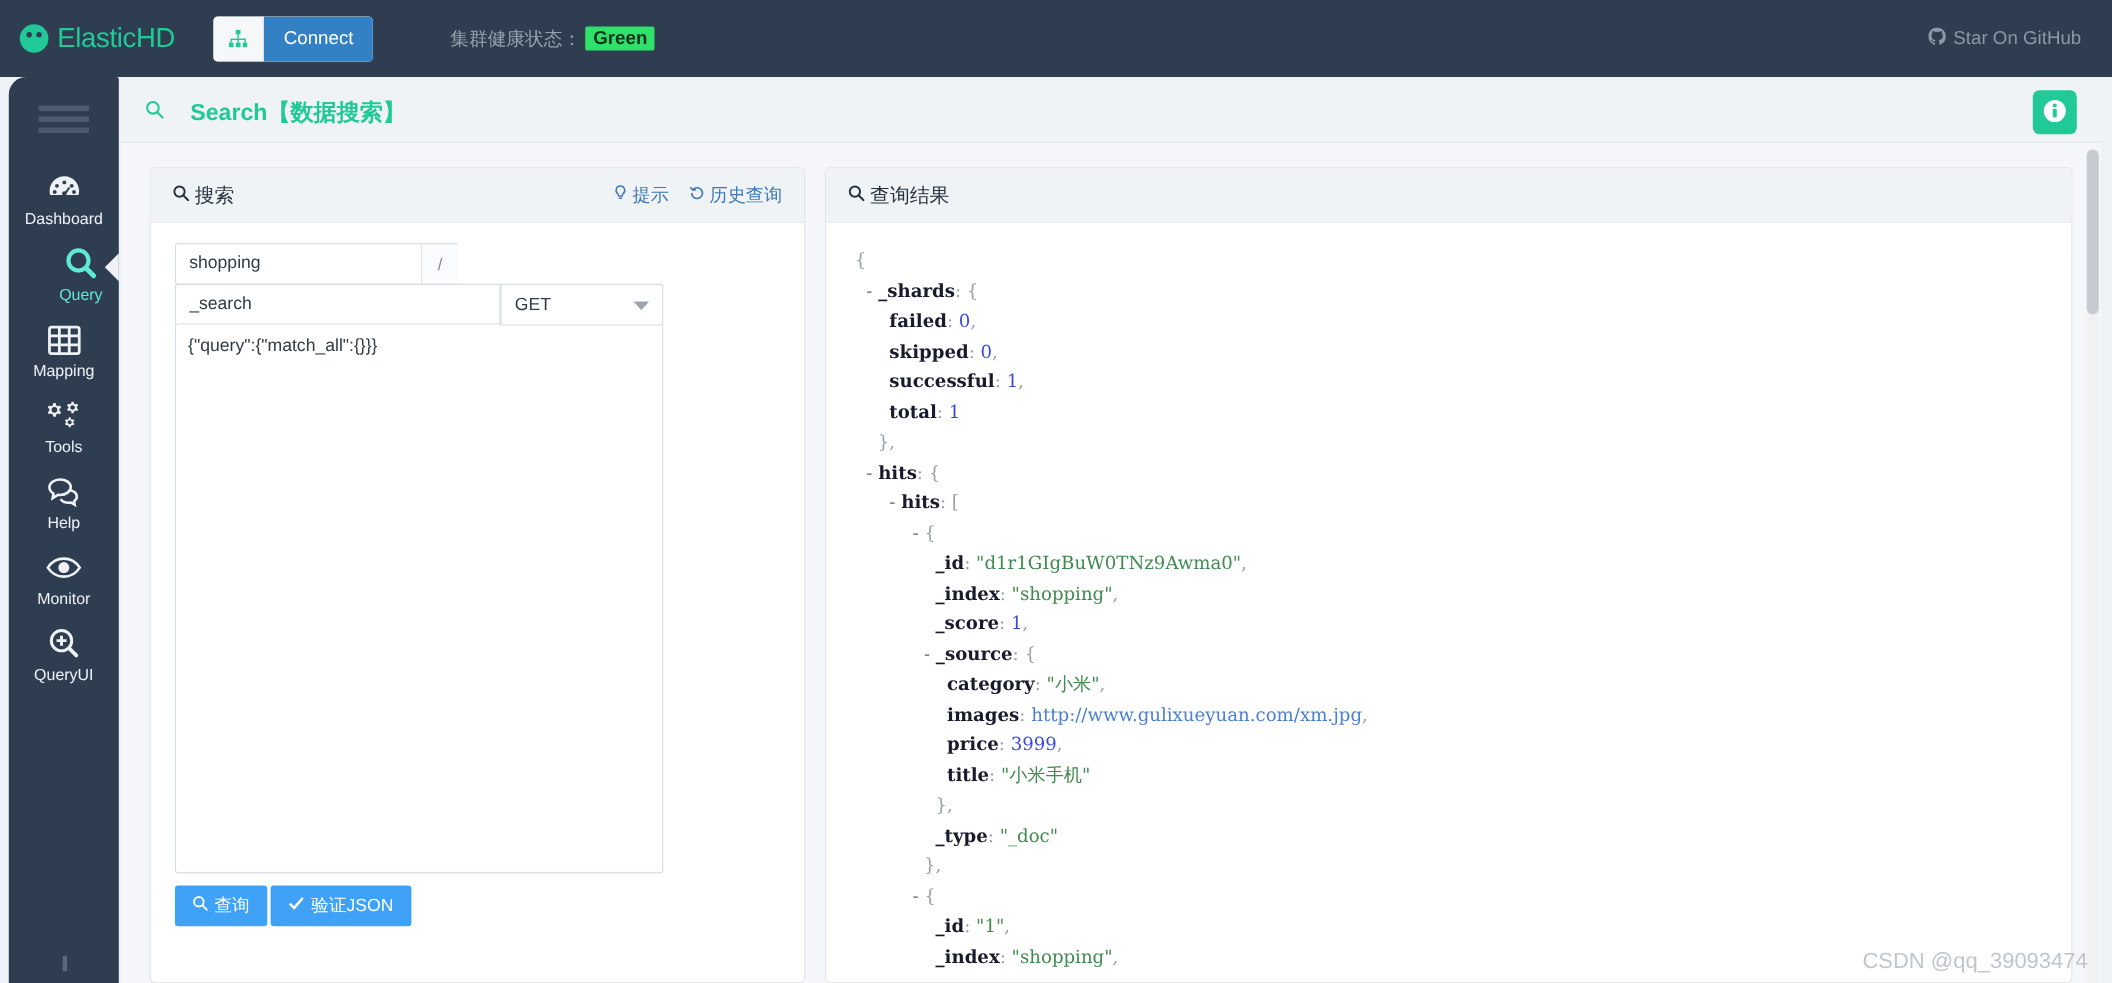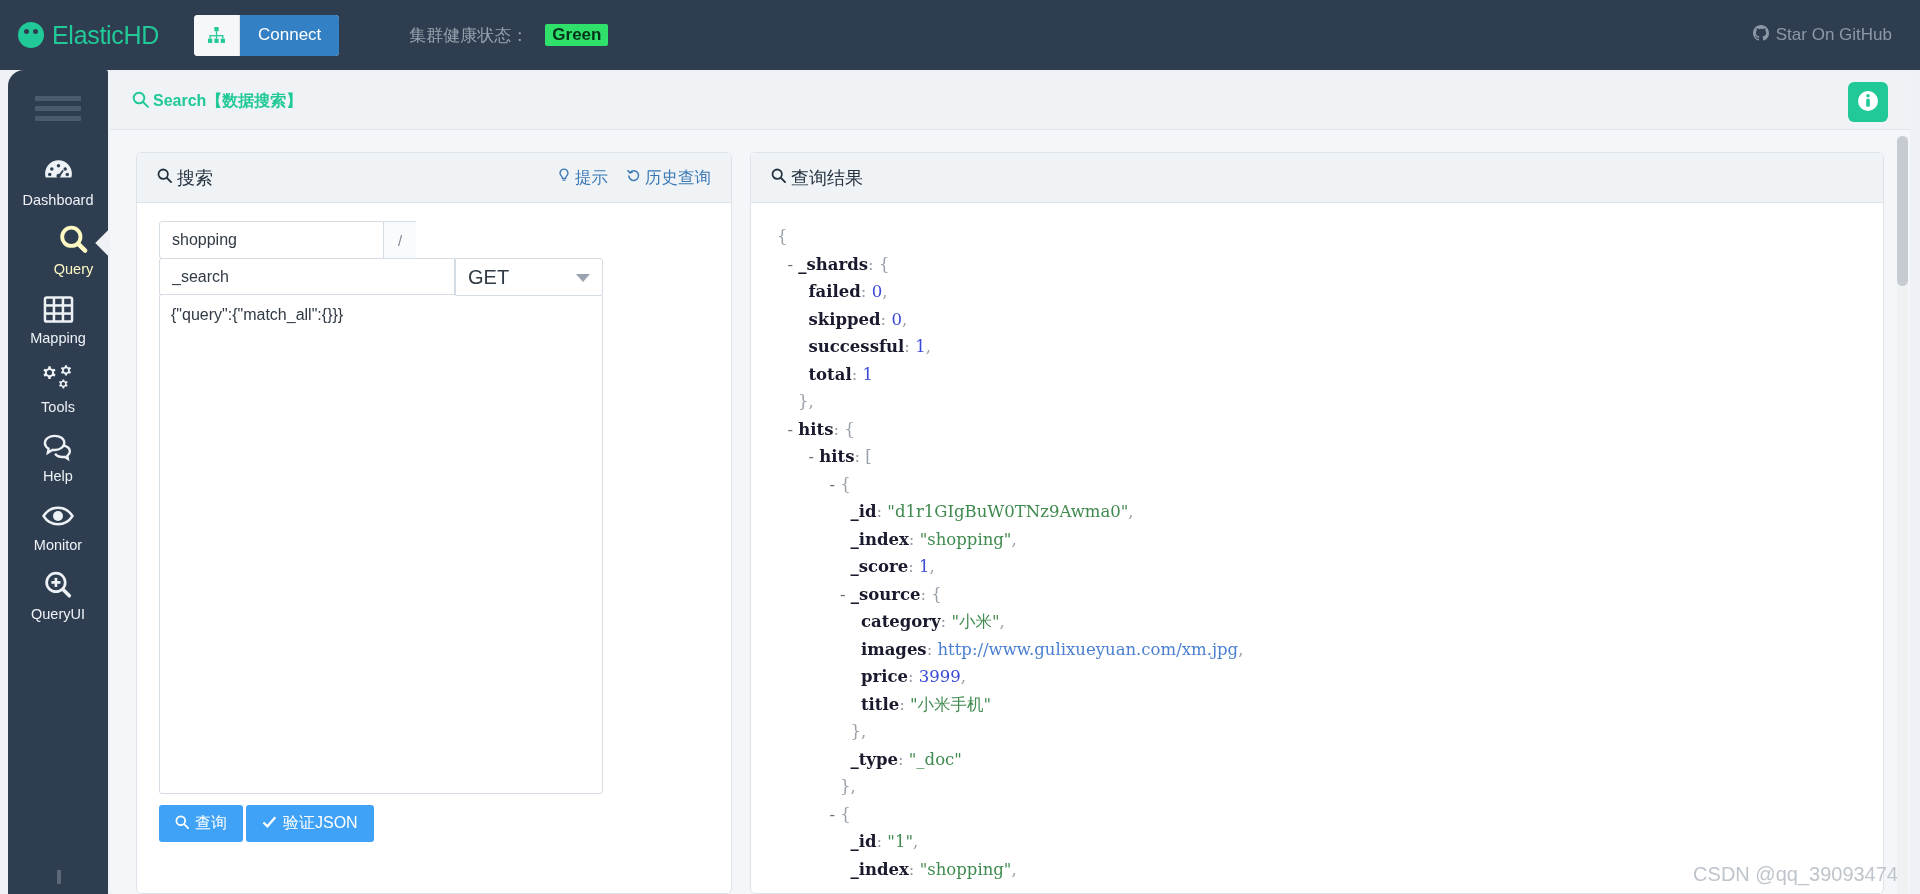--- a/index.html
+++ b/index.html
@@ -50,21 +50,21 @@
     font-size: 17px; color: #34404d; padding: 0 10px;
     font-family: "Liberation Sans", sans-serif;
     background: #fff;
   }
   #connect-btn {
     border: none; background: #3380c4; color: #fff;
     font-size: 17px; padding: 0 18px; cursor: pointer;
     font-family: "Liberation Sans", sans-serif;
   }
   #health-wrap {
-    margin-left: 70px; display: flex; align-items: center; gap: 17px;
+    margin-left: 70px; display: flex; align-items: center; gap: 4px;
   }
   #health-label { color: #95a0ac; font-size: 17px; }
   #health-value {
     background: #2fe06a; color: #05331a; font-weight: bold;
     font-size: 17px; padding: 1px 7px; border-radius: 2px;
   }
   #github-link {
     margin-left: auto; margin-right: 28px;
     color: #8c98a6; font-size: 17px;
     display: flex; align-items: center; gap: 7px;
@@ -94,21 +94,21 @@
     padding: 6px 0 8px 0; cursor: pointer; position: relative;
   }
   .nav-item .nav-ico {
     width: 36px; height: 36px;
     display: flex; align-items: center; justify-content: center;
     color: #eef2f6;
   }
   .nav-item .nav-label {
     color: #eef2f6; font-size: 14.5px; margin-top: 3px;
   }
-  .nav-item.active .nav-ico, .nav-item.active .nav-label { color: #fef9c3; margin-left: 31px; }
+  .nav-item.active .nav-ico, .nav-item.active .nav-label { color: #5eead4; margin-left: 31px; }
   .nav-item.active::after {
     content: ""; position: absolute; right: -9px; top: 18px;
     width: 18px; height: 18px; background: #eef1f5;
     transform: rotate(45deg);
   }
 
   
   #main {
     position: absolute; top: 74px; left: 110px;
     width: 1800px; height: 820px;
@@ -116,22 +116,22 @@
     border-radius: 4px;
     overflow: hidden;
   }
   #page-head {
     height: 56px; background: #f0f3f6;
     border-bottom: 1px solid #e1e6ec;
     display: flex; align-items: center; padding: 0 22px;
     position: relative;
   }
   #page-title {
-    color: #20c997; font-size: 16px; font-weight: bold;
-    display: flex; align-items: center; gap: 4px;
+    color: #20c997; font-size: 21px; font-weight: bold;
+    display: flex; align-items: center; gap: 24px;
   }
   #info-btn {
     position: absolute; right: 22px; top: 8px;
     width: 40px; height: 40px; border-radius: 6px;
     background: #20c997; border: none; cursor: pointer;
     display: flex; align-items: center; justify-content: center;
   }
   #body-area {
     display: flex; gap: 18px; padding: 22px 26px 0 26px;
     height: 764px; position: relative;
@@ -178,21 +178,21 @@
     width: 32px; height: 38px; border: 1px solid #d6dce4;
     border-left: none; border-right: none;
     display: flex; align-items: center; justify-content: center;
     color: #7d8794; font-size: 15px; background: #fafbfc;
   }
   #type-input { width: 187px; border-radius: 0 3px 3px 0; }
   #path-input { width: 296px; border-radius: 3px 0 0 3px; }
   #method-select {
     width: 148px; height: 38px; border: 1px solid #d6dce4;
     border-radius: 0 3px 3px 0; background: #fff;
-    font-size: 20px; color: #303a45; padding: 0 12px;
+    font-size: 16px; color: #303a45; padding: 0 12px;
     outline: none; appearance: none; cursor: pointer;
     font-family: "Liberation Sans", sans-serif;
     position: relative;
   }
   #select-wrap { position: relative; }
   #select-caret {
     position: absolute; right: 13px; top: 16px;
     width: 0; height: 0; pointer-events: none;
     border-left: 7px solid transparent;
     border-right: 7px solid transparent;

